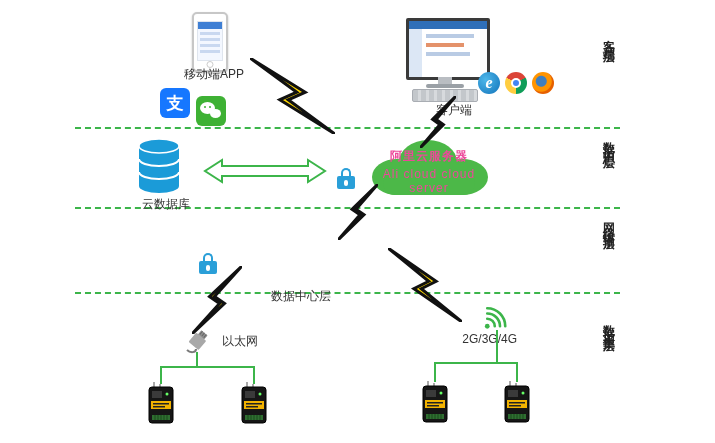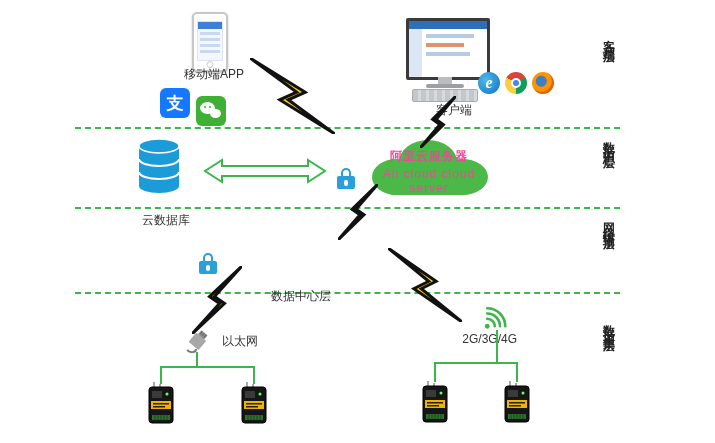--- a/index.html
+++ b/index.html
@@ -143,21 +143,21 @@
     <div class="c2"></div>
   </div>
   <div class="bicon firefox"></div>
 
   <svg class="icon-abs" style="left:136px;top:137px" width="46" height="58" viewBox="0 0 46 58">
     <path d="M3,9 v40 a20,7 0 0 0 40,0 v-40" fill="#1b9bd8"></path>
     <ellipse cx="23" cy="9" rx="20" ry="7" fill="#1b9bd8" stroke="#fff" stroke-width="1.5"></ellipse>
     <path d="M3,22 a20,7 0 0 0 40,0" fill="none" stroke="#fff" stroke-width="2"></path>
     <path d="M3,35 a20,7 0 0 0 40,0" fill="none" stroke="#fff" stroke-width="2"></path>
   </svg>
-  <div class="label" style="left:128px;top:212px;width:62px;">云数据库</div>
+  <div class="label" style="left:128px;top:196px;width:62px;">云数据库</div>
 
   <svg class="icon-abs" style="left:202px;top:158px" width="126" height="26" viewBox="0 0 126 26">
     <path d="M20,8 L20,2 L3,13 L20,24 L20,18 L106,18 L106,24 L123,13 L106,2 L106,8 Z" fill="#fff" stroke="#3cb54a" stroke-width="2"></path>
   </svg>
 
   <div class="cloud" style="left:363px;top:136px;width:132px;height:62px;">
     <svg width="132" height="62" viewBox="0 0 132 62">
       <g fill="#4cb848">
         <ellipse cx="34" cy="41" rx="25" ry="18"></ellipse>
         <ellipse cx="65" cy="26" rx="29" ry="22"></ellipse>

